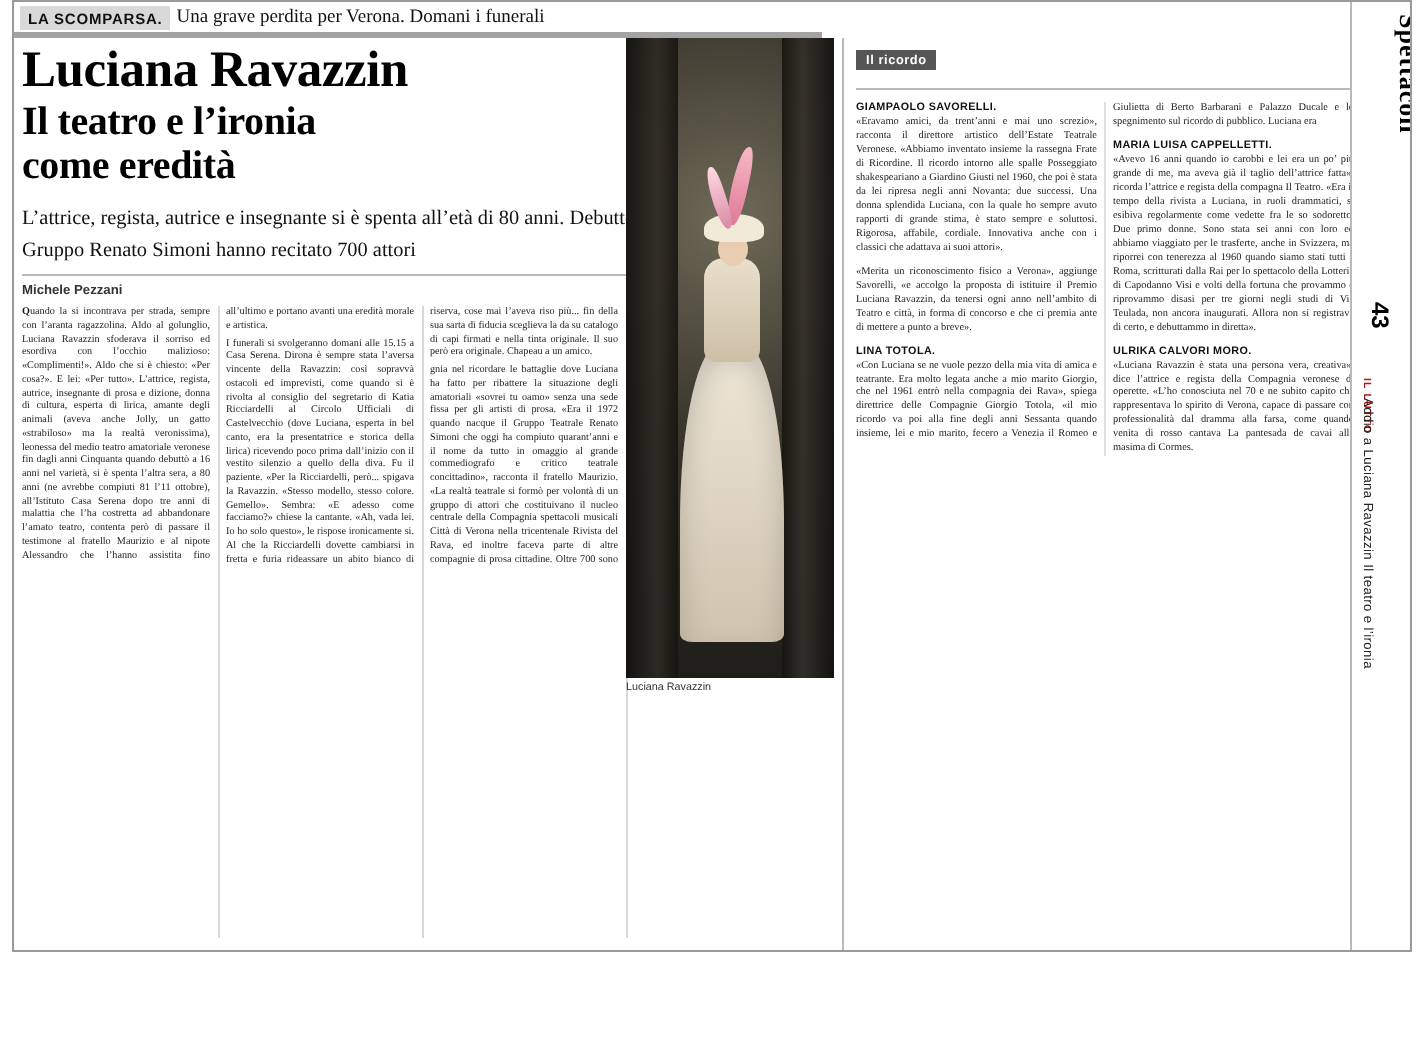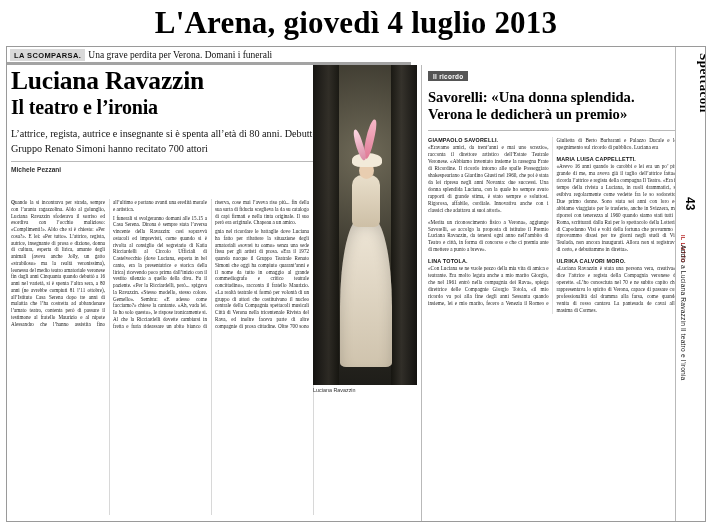--- a/index.html
+++ b/index.html
@@ -169,32 +169,32 @@
     position:absolute;left:4px;top:188px;
     writing-mode:vertical-rl;font-family:"Liberation Sans",sans-serif;
     font-size:5.2px;font-weight:bold;color:#b01818;letter-spacing:.6px;
   }
 </style>
 </head>
 <body>
 
 <div class="page">
 
-  <div class="masthead">L'Arena, giovedì 4 luglio 2013</div>
 
   <div class="clip">
 
     <div class="kicker-row">
       <span class="kicker-tag">LA SCOMPARSA.</span>
       <span class="kicker-text">Una grave perdita per Verona. Domani i funerali</span>
     </div>
 
     <div class="head-block">
       <div class="hl l1">Luciana Ravazzin</div>
       <div class="hl l2">Il teatro e l’ironia</div>
+      <div class="hl l3">come eredità</div>
       <div class="subhead">L’attrice, regista, autrice e insegnante si è spenta all’età di 80 anni. Debuttò nel varietà a 16 Nel Gruppo Renato Simoni hanno recitato 700 attori</div>
       <div class="byline">Michele Pezzani</div>
     </div>
 
     <div class="cols">
       <p class="first">Quando la si incontrava per strada, sempre con l’aranta ragazzolina. Aldo al golunglio, Luciana Ravazzin sfoderava il sorriso ed esordiva con l’occhio malizioso: «Complimenti!». Aldo che si è chiesto: «Per cosa?». E lei: «Per tutto». L’attrice, regista, autrice, insegnante di prosa e dizione, donna di cultura, esperta di lirica, amante degli animali (aveva anche Jolly, un gatto «strabiloso» ma la realtà veronissima), leonessa del medio teatro amatoriale veronese fin dagli anni Cinquanta quando debuttò a 16 anni nel varietà, si è spenta l’altra sera, a 80 anni (ne avrebbe compiuti 81 l’11 ottobre), all’Istituto Casa Serena dopo tre anni di malattia che l’ha costretta ad abbandonare l’amato teatro, contenta però di passare il testimone al fratello Maurizio e al nipote Alessandro che l’hanno assistita fino all’ultimo e portano avanti una eredità morale e artistica.</p>
       <p>I funerali si svolgeranno domani alle 15.15 a Casa Serena. Dirona è sempre stata l’aversa vincente della Ravazzin: così sopravvà ostacoli ed imprevisti, come quando si è rivolta al consiglio del segretario di Katia Ricciardelli al Circolo Ufficiali di Castelvecchio (dove Luciana, esperta in bel canto, era la presentatrice e storica della lirica) ricevendo poco prima dall’inizio con il vestito silenzio a quello della diva. Fu il paziente. «Per la Ricciardelli, però... spigava la Ravazzin. «Stesso modello, stesso colore. Gemello». Sembra: «E adesso come facciamo?» chiese la cantante. «Ah, vada lei. Io ho solo questo», le rispose ironicamente si. Al che la Ricciardelli dovette cambiarsi in fretta e furia rideassare un abito bianco di riserva, cose mai l’aveva riso più... fin della sua sarta di fiducia sceglieva la da su catalogo di capi firmati e nella tinta originale. Il suo però era originale. Chapeau a un amico.</p>
       <p>gnia nel ricordare le battaglie dove Luciana ha fatto per ribattere la situazione degli amatoriali «sovrei tu oamo» senza una sede fissa per gli artisti di prosa. «Era il 1972 quando nacque il Gruppo Teatrale Renato Simoni che oggi ha compiuto quarant’anni e il nome da tutto in omaggio al grande commediografo e critico teatrale concittadino», racconta il fratello Maurizio. «La realtà teatrale si formò per volontà di un gruppo di attori che costituivano il nucleo centrale della Compagnia spettacoli musicali Città di Verona nella tricentenale Rivista del Rava, ed inoltre faceva parte di altre compagnie di prosa cittadine. Oltre 700 sono gli attori che si sono alternati nelle sedere del Simoni, che continua a collaborare insieme alla prosa che il cuore è di quasi a giovani che essono dalle scuole cittadine di recitazione.»</p>
       <p>Teatro dialettale e teatro della tradizione: che filoni del Simoni corrono paralleli sul nome e l’esperienza del fare te-</p>
       <p>atro «artigiano» viene dalla gavetta dei pionieri come Luciana e agli anni della rivista, quando dal 1956 al 1963 il teatro Nuovo di Verona era sempre pronto di pubblico per applaudire la Compagnia teatrale musicale Città di Verona nella quale lavoravano anche Franco Amadei, Giorgio Totola, Renato Veronese, Roberto Pulliero, solo per citarne alcuni, con le musiche di Sergio Ravazzin, e la regia di Renato Sergio, Renato e Plinio (parole di pubblico). Luciana e sua.</p>
@@ -210,21 +210,20 @@
         <div class="head"></div>
         <div class="hat"></div>
         <div class="plume"></div>
         <div class="plume2"></div>
       </div>
     </div>
     <div class="photo-caption">Luciana Ravazzin</div>
 
     <div class="right-col">
       <span class="ricordo-tag">Il ricordo</span>
-      <div class="right-hl">Savorelli: «Una donna splendida. Verona le dedicherà un premio»</div>
       <div class="right-rule"></div>
       <div class="right-cols">
         <h4>GIAMPAOLO SAVORELLI.</h4>
         <p>«Eravamo amici, da trent’anni e mai uno screzio», racconta il direttore artistico dell’Estate Teatrale Veronese. «Abbiamo inventato insieme la rassegna Frate di Ricordine. Il ricordo intorno alle spalle Posseggiato shakespeariano a Giardino Giusti nel 1960, che poi è stata da lei ripresa negli anni Novanta: due successi. Una donna splendida Luciana, con la quale ho sempre avuto rapporti di grande stima, è stato sempre e soluttosi. Rigorosa, affabile, cordiale. Innovativa anche con i classici che adattava ai suoi attori».</p>
         <p>«Merita un riconoscimento fisico a Verona», aggiunge Savorelli, «e accolgo la proposta di istituire il Premio Luciana Ravazzin, da tenersi ogni anno nell’ambito di Teatro e città, in forma di concorso e che ci premia ante di mettere a punto a breve».</p>
         <h4>LINA TOTOLA.</h4>
         <p>«Con Luciana se ne vuole pezzo della mia vita di amica e teatrante. Era molto legata anche a mio marito Giorgio, che nel 1961 entrò nella compagnia dei Rava», spiega direttrice delle Compagnie Giorgio Totola, «il mio ricordo va poi alla fine degli anni Sessanta quando insieme, lei e mio marito, fecero a Venezia il Romeo e Giulietta di Berto Barbarani e Palazzo Ducale e lo spegnimento sul ricordo di pubblico. Luciana era</p>
         <h4>MARIA LUISA CAPPELLETTI.</h4>
         <p>«Avevo 16 anni quando io carobbi e lei era un po’ più grande di me, ma aveva già il taglio dell’attrice fatta», ricorda l’attrice e regista della compagna Il Teatro. «Era il tempo della rivista a Luciana, in ruoli drammatici, si esibiva regolarmente come vedette fra le so sodoretto. Due primo donne. Sono stata sei anni con loro ed abbiamo viaggiato per le trasferte, anche in Svizzera, ma riporrei con tenerezza al 1960 quando siamo stati tutti a Roma, scritturati dalla Rai per lo spettacolo della Lotteria di Capodanno Visi e volti della fortuna che provammo e riprovammo disasi per tre giorni negli studi di Via Teulada, non ancora inaugurati. Allora non si registrava di certo, e debuttammo in diretta».</p>
         <h4>ULRIKA CALVORI MORO.</h4>

